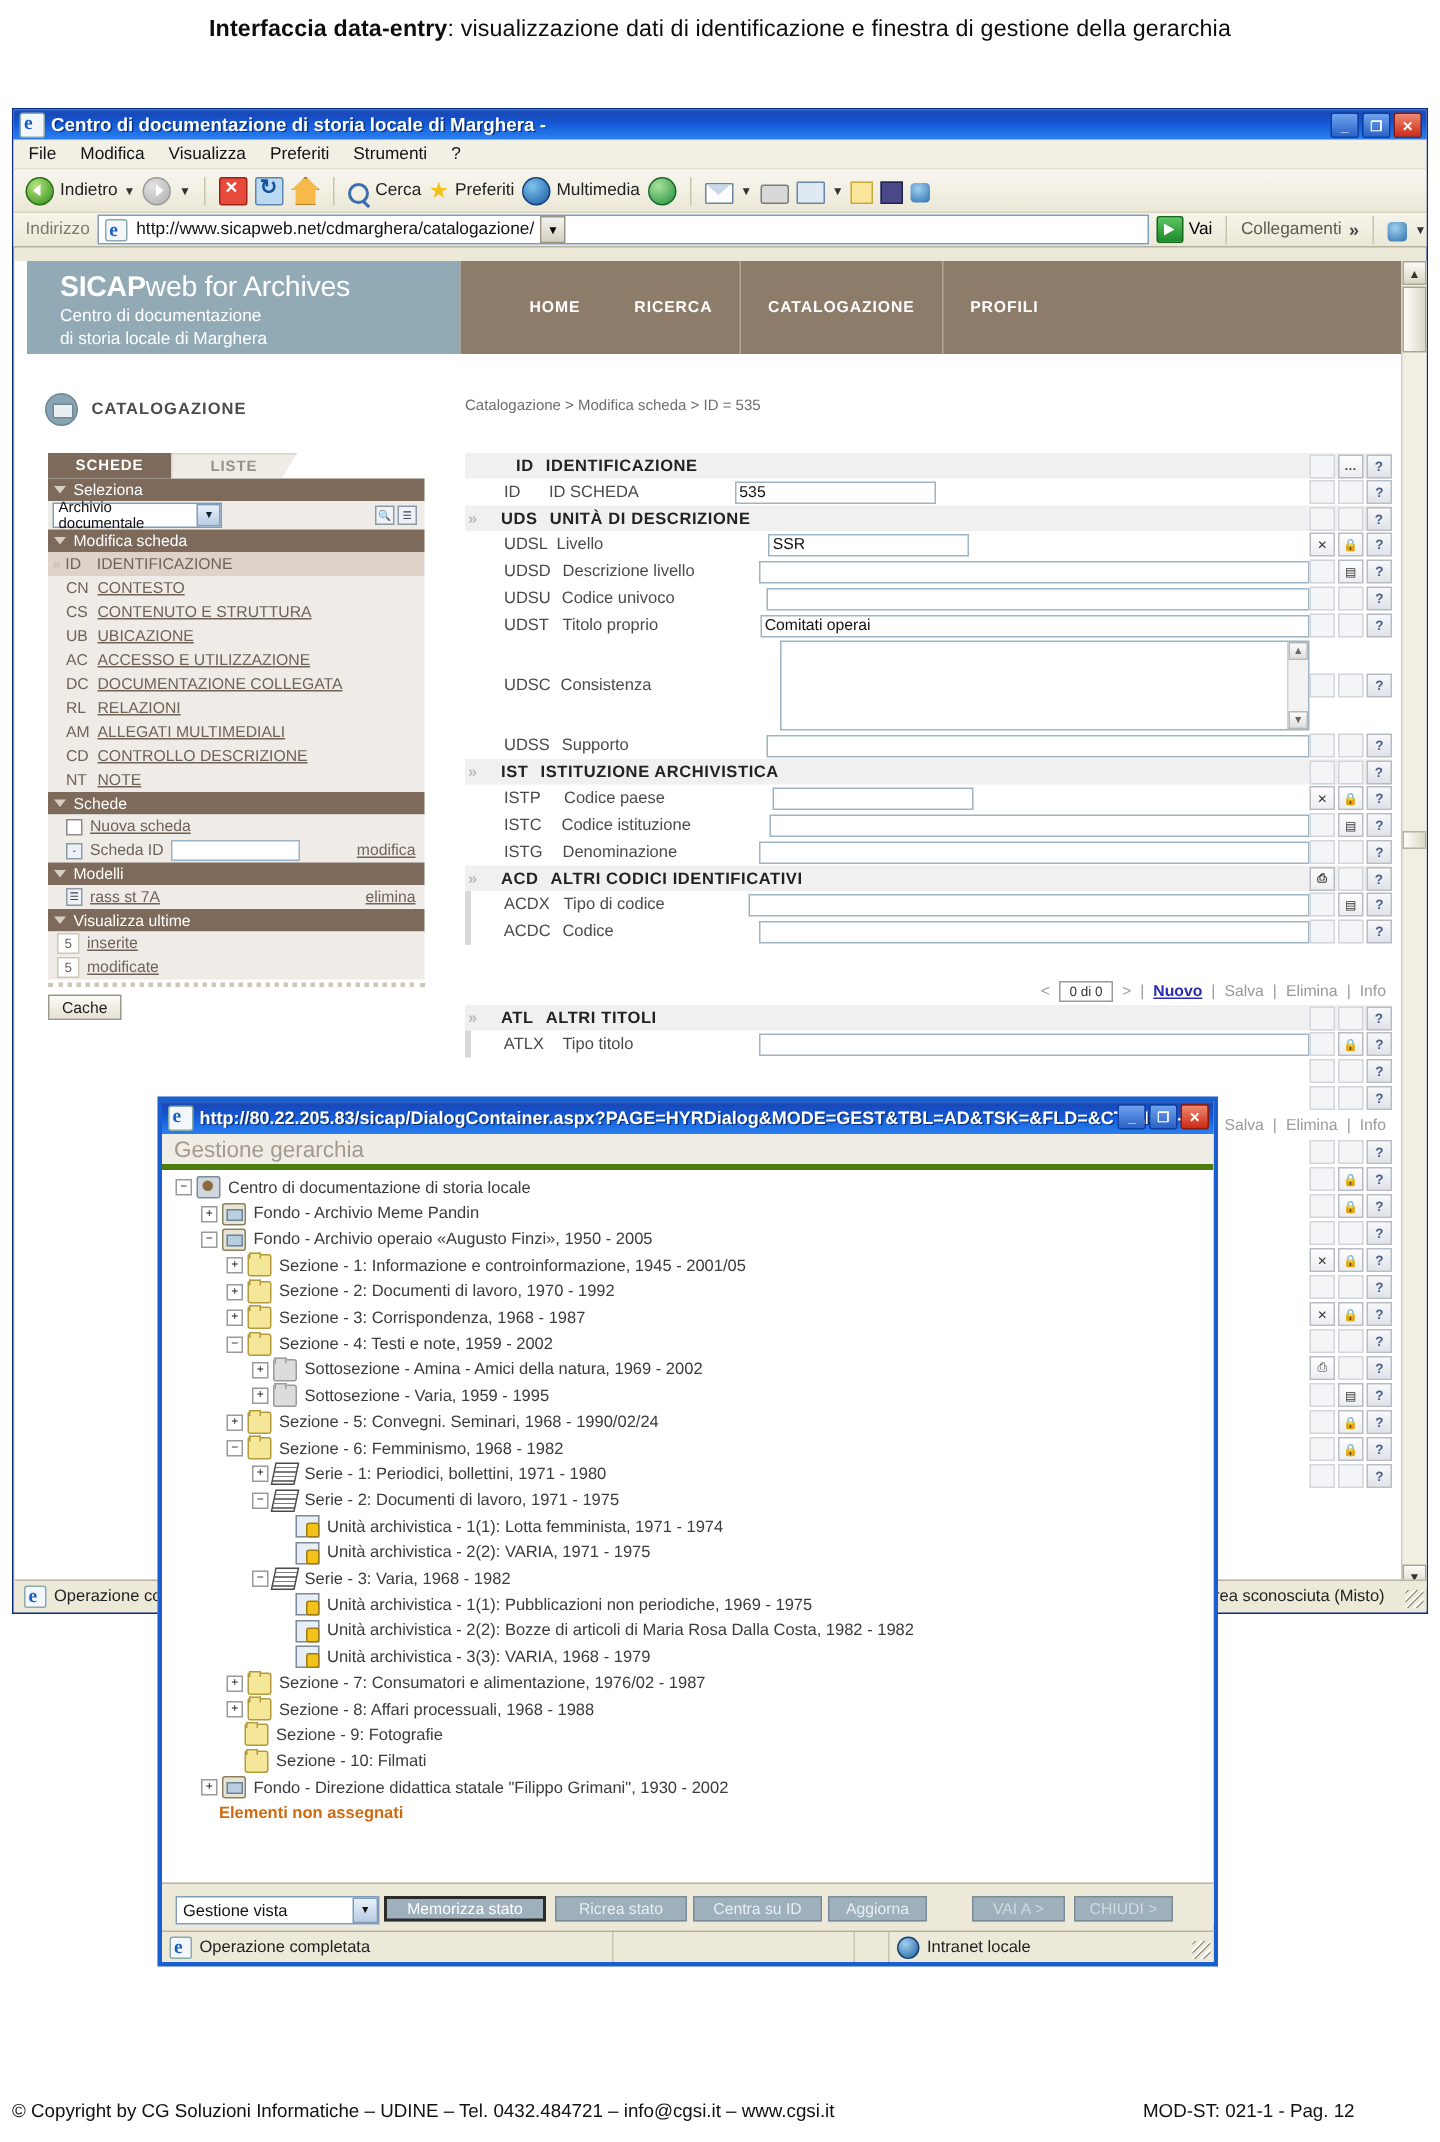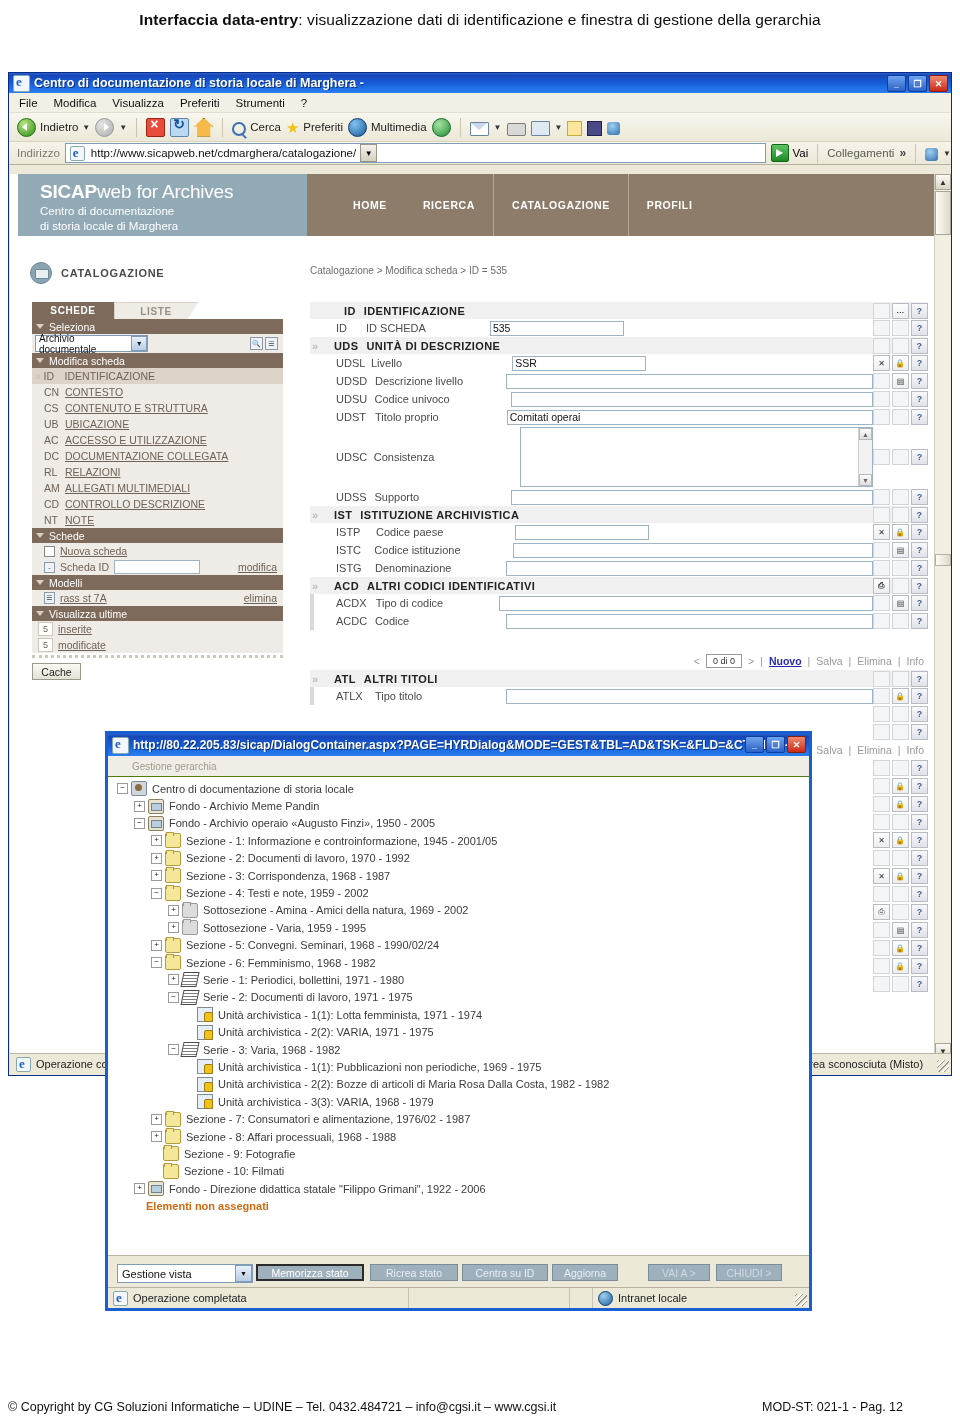--- a/index.html
+++ b/index.html
@@ -142,21 +142,21 @@
   .navbox{border:1px solid #9a9a9a;background:#fff;font-size:9px;color:#333;padding:0 6px;height:12px;line-height:12px;}
   .navrow a{color:#2a2ab0;text-decoration:underline;font-weight:bold;}
   .leftstrip{width:4px;background:#d9d9d9;height:100%;}
 
   
   .dlg{position:absolute;left:105px;top:731px;width:707px;height:580px;border:3px solid #1a5fd0;background:#ece9d8;box-sizing:border-box;}
   .dlg-title{height:22px;background:linear-gradient(180deg,#2a61c8 0%,#1848b8 12%,#155ad6 48%,#1e6de4 72%,#2c7ff0 100%);
      display:flex;align-items:center;padding:0 2px;position:relative;}
   .dlg-title-text{color:#fff;font-size:12px;font-weight:bold;white-space:nowrap;overflow:hidden;text-shadow:1px 1px 0 #0b2f7a;}
   .dlg-body{position:absolute;left:0;top:22px;width:701px;height:527px;background:#fff;overflow:hidden;}
-  .dlg-sub{height:20px;background:#f0ede6;color:#a39a8c;font-size:10px;display:flex;align-items:center;padding-left:24px;border-bottom:1px solid #4d7c0f;}
+  .dlg-sub{height:20px;background:#f0ede6;color:#a39a8c;font-size:15px;display:flex;align-items:center;padding-left:8px;border-bottom:4px solid #4d7c0f;}
   .tree{padding:3px 0 0 3px;position:relative;}
   .tnode{display:flex;align-items:center;height:17.4px;font-size:11px;color:#3b3b3b;white-space:nowrap;}
   .tnode .exp{width:9px;height:9px;border:1px solid #9a9a9a;background:#fff;font-size:8px;line-height:7px;text-align:center;color:#222;flex:none;margin-right:3px;}
   .tnode .nob{width:9px;height:9px;flex:none;margin-right:3px;}
   .ic{width:14px;height:13px;flex:none;margin-right:5px;position:relative;}
   .ic-root{background:#cfd6de;border:1px solid #7d8a98;border-radius:2px;}
   .ic-root:after{content:"";position:absolute;left:3px;top:2px;width:7px;height:7px;border-radius:50%;background:#8b6a3c;}
   .ic-fondo{background:#e9e4d2;border:1px solid #8a8060;border-radius:2px;}
   .ic-fondo:after{content:"";position:absolute;left:2px;top:3px;width:9px;height:6px;background:#b9cfe0;border:1px solid #6d8496;}
   .ic-folder{background:#f4e79a;border:1px solid #b39a3a;border-radius:1px 2px 2px 2px;}
@@ -874,21 +874,21 @@
           <span>Sezione - 9: Fotografie</span>
         </div>
         <div class="tnode" style="padding-left: 40px;">
           <span class="nob"></span>
           <span class="ic ic-folder"></span>
           <span>Sezione - 10: Filmati</span>
         </div>
         <div class="tnode" style="padding-left: 23px;">
           <span class="exp">+</span>
           <span class="ic ic-fondo"></span>
-          <span>Fondo - Direzione didattica statale "Filippo Grimani", 1922 - 2006</span>
+          <span>Fondo - Direzione didattica statale "Filippo Grimani", 1930 - 2002</span>
         </div>
         <div class="tnode" style="padding-left: 23px;">
           <span class="nob"></span>
           <span class="t-unassigned">Elementi non assegnati</span>
         </div>
       </div>
   </div>
 
   <div class="dlg-toolbar">
     <span class="dsel">

